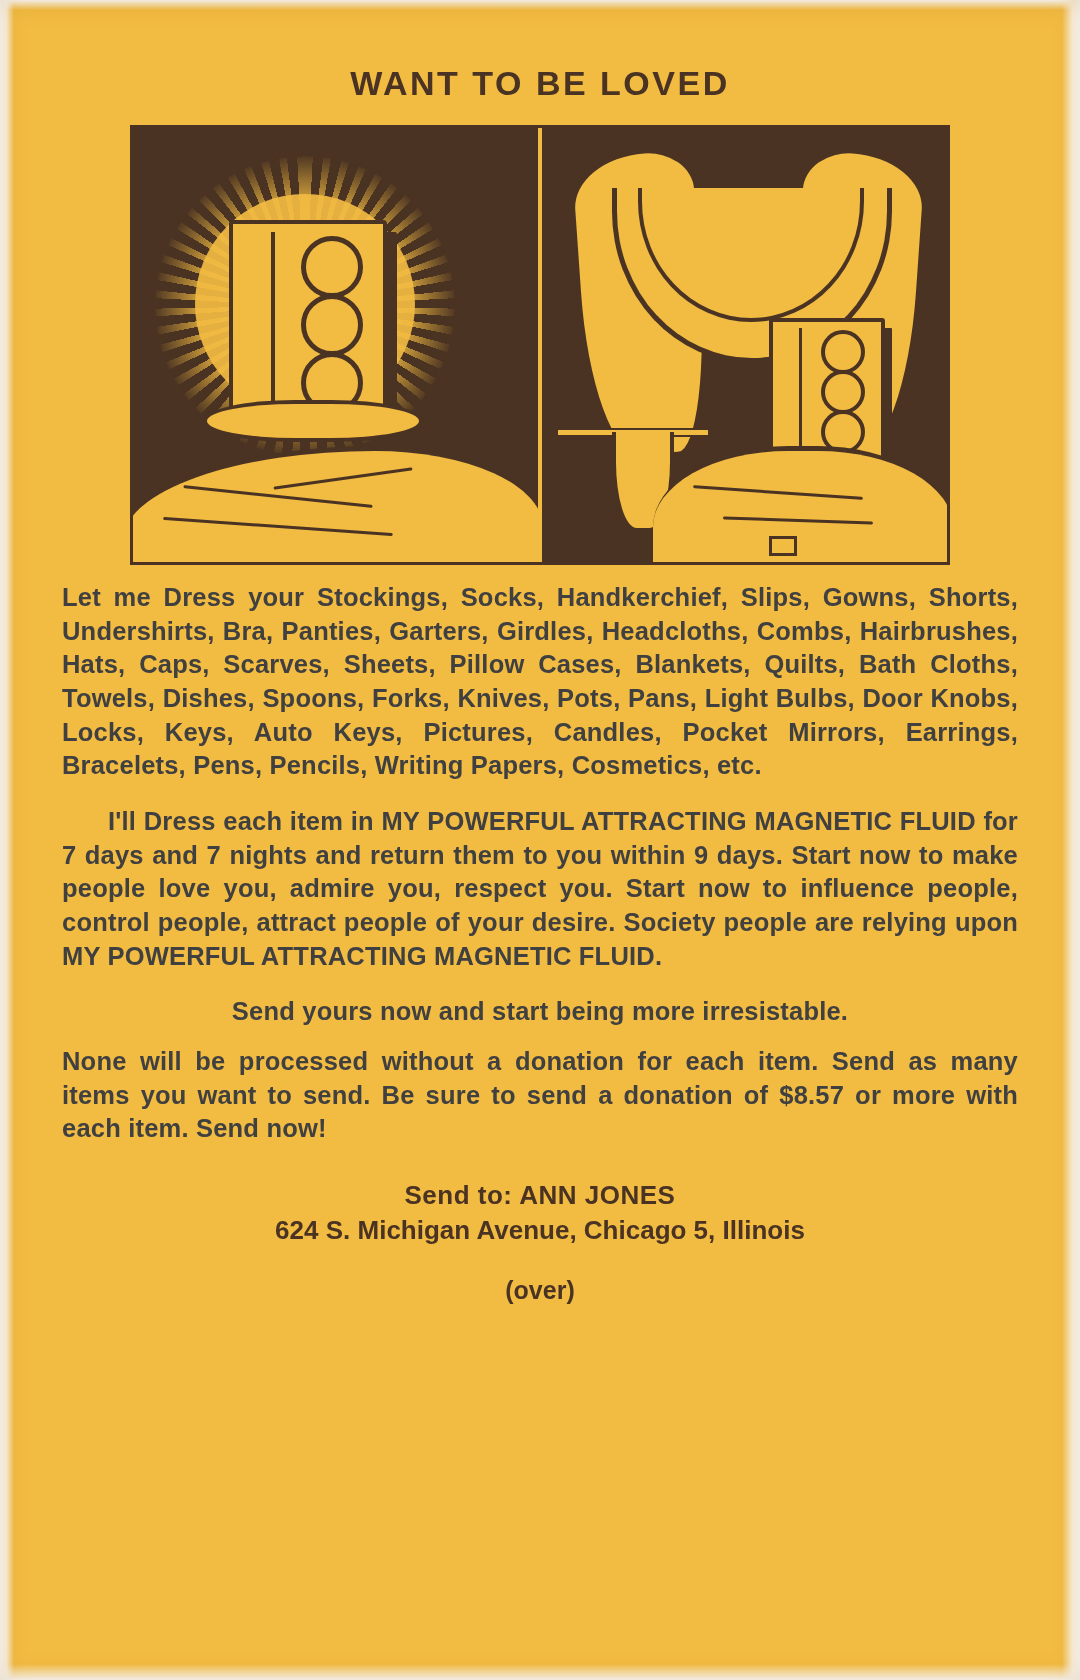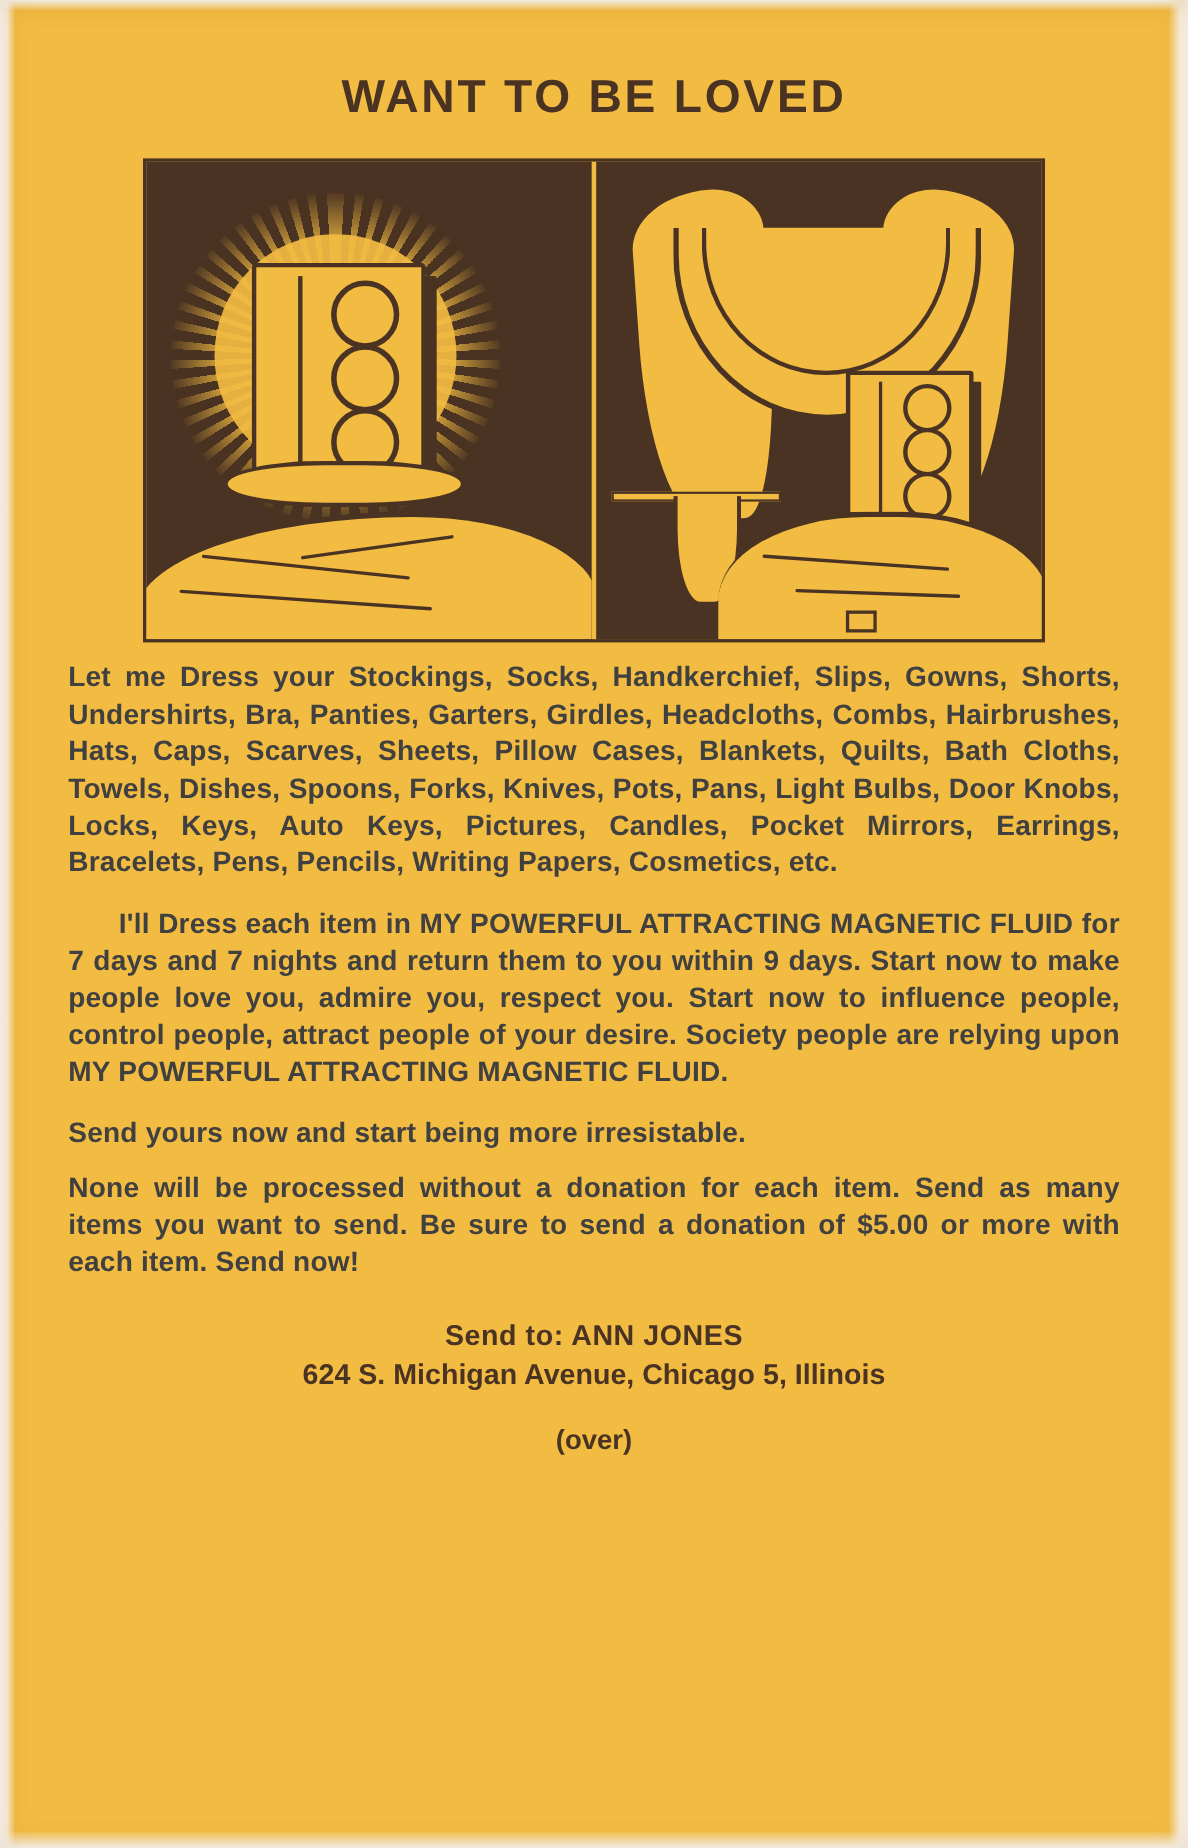--- a/index.html
+++ b/index.html
@@ -60,25 +60,25 @@
   }
 
   .content {
     position: relative;
     z-index: 2;
     padding: 58px 62px 0 62px;
   }
 
   .headline {
     text-align: center;
-    font-size: 42px;
+    font-size: 34px;
     font-weight: bold;
     letter-spacing: 2.5px;
     color: #4a3322;
-    margin: 6px 0 32px 0;
+    margin: 6px 0 22px 0;
     font-family: "Liberation Sans", sans-serif;
   }
 
   
   .illustration {
     width: 820px;
     height: 440px;
     margin: 0 auto 16px auto;
     border: 3px solid #4a3322;
     display: flex;
@@ -278,20 +278,21 @@
   
   .body-copy {
     color: #404040;
     font-weight: bold;
   }
   .para {
     font-size: 25.5px;
     line-height: 1.32;
     margin: 0 0 22px 0;
     letter-spacing: .2px;
+    text-align: center;
   }
   .para.justify {
     text-align: justify;
   }
   .indent {
     text-indent: 46px;
   }
   .tight {
     margin-bottom: 16px;
   }
@@ -363,21 +364,21 @@
         </div>
         <div class="foot"></div>
       </div>
 
     </div>
 
     <div class="body-copy">
       <p class="para justify">Let me Dress your Stockings, Socks, Handkerchief, Slips, Gowns, Shorts, Undershirts, Bra, Panties, Garters, Girdles, Headcloths, Combs, Hairbrushes, Hats, Caps, Scarves, Sheets, Pillow Cases, Blankets, Quilts, Bath Cloths, Towels, Dishes, Spoons, Forks, Knives, Pots, Pans, Light Bulbs, Door Knobs, Locks, Keys, Auto Keys, Pictures, Candles, Pocket Mirrors, Earrings, Bracelets, Pens, Pencils, Writing Papers, Cosmetics, etc.</p>
       <p class="para justify indent">I'll Dress each item in MY POWERFUL ATTRACTING MAGNETIC FLUID for 7 days and 7 nights and return them to you within 9 days. Start now to make people love you, admire you, respect you. Start now to influence people, control people, attract people of your desire. Society people are relying upon MY POWERFUL ATTRACTING MAGNETIC FLUID.</p>
       <p class="para tight">Send yours now and start being more irresistable.</p>
-      <p class="para justify">None will be processed without a donation for each item. Send as many items you want to send. Be sure to send a donation of $5.00 or more with each item. Send now!</p>
+      <p class="para justify">None will be processed without a donation for each item. Send as many items you want to send. Be sure to send a donation of $8.57 or more with each item. Send now!</p>
     </div>
 
     <div class="signoff">
       <div class="name">Send to:  ANN JONES</div>
       <div>624 S. Michigan Avenue, Chicago 5, Illinois</div>
     </div>
     <div class="over">(over)</div>
 
   </div>
 </div>

